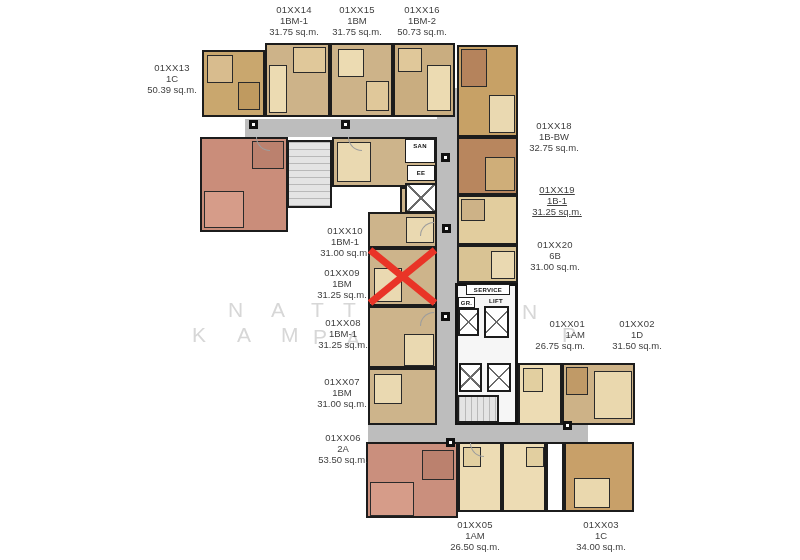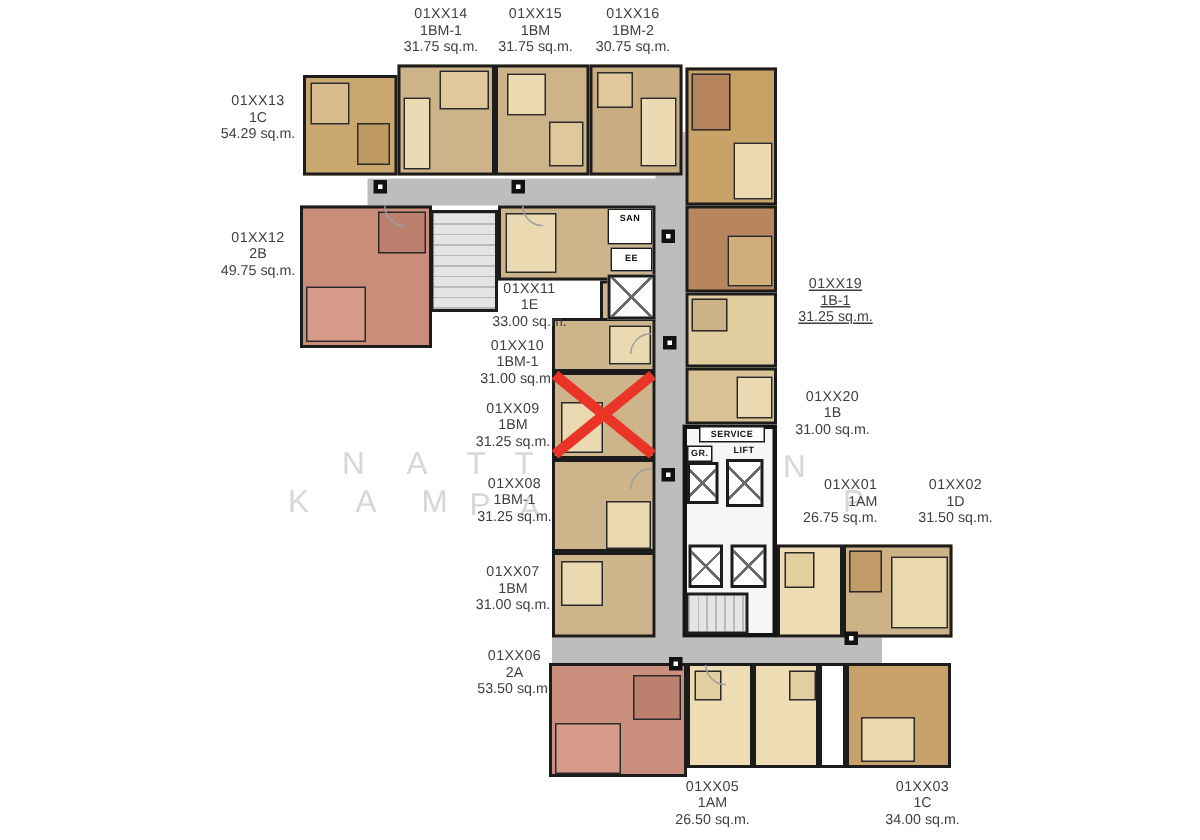--- a/index.html
+++ b/index.html
@@ -174,46 +174,41 @@
       <div>31.75 sq.m.</div>
   </div>
   <div class="ulabel" style="left:317px;top:4px;">
     <div class="code">01XX15</div>
       <div>1BM</div>
       <div>31.75 sq.m.</div>
   </div>
   <div class="ulabel" style="left:382px;top:4px;">
     <div class="code">01XX16</div>
       <div>1BM-2</div>
-      <div>30.75 sq.m.</div>
+      <div>50.73 sq.m.</div>
   </div>
   <div class="ulabel" style="left:132px;top:62px;">
     <div class="code">01XX13</div>
       <div>1C</div>
-      <div>54.29 sq.m.</div>
-  </div>
-  <div class="ulabel" style="left:132px;top:153px;">
-    <div class="code">01XX12</div>
-      <div>2B</div>
-      <div>49.75 sq.m.</div>
+      <div>50.39 sq.m.</div>
+  </div>
+  <div class="ulabel" style="left:514px;top:120px;">
+    <div class="code">01XX18</div>
+      <div>1B-BW</div>
+      <div>32.75 sq.m.</div>
   </div>
   <div class="ulabel" style="left:517px;top:184px;text-decoration:underline;">
     <div class="code">01XX19</div>
       <div>1B-1</div>
       <div>31.25 sq.m.</div>
   </div>
-  <div class="ulabel" style="left:515px;top:239px;margin-top:20px;">
+  <div class="ulabel" style="left:515px;top:239px;">
     <div class="code">01XX20</div>
-      <div>1B</div>
+      <div>6B</div>
       <div>31.00 sq.m.</div>
-  </div>
-  <div class="ulabel" style="left:313px;top:187px;">
-    <div class="code">01XX11</div>
-      <div>1E</div>
-      <div>33.00 sq.m.</div>
   </div>
   <div class="ulabel" style="left:305px;top:225px;">
     <div class="code">01XX10</div>
       <div>1BM-1</div>
       <div>31.00 sq.m.</div>
   </div>
   <div class="ulabel" style="left:302px;top:267px;">
     <div class="code">01XX09</div>
       <div>1BM</div>
       <div>31.25 sq.m.</div>
@@ -241,19 +236,19 @@
   <div class="ulabel" style="left:597px;top:318px;">
     <div class="code">01XX02</div>
       <div>1D</div>
       <div>31.50 sq.m.</div>
   </div>
   <div class="ulabel" style="left:435px;top:519px;">
     <div class="code">01XX05</div>
       <div>1AM</div>
       <div>26.50 sq.m.</div>
   </div>
-  <div class="ulabel" style="left:575px;top:519px;">
+  <div class="ulabel" style="left:561px;top:519px;">
     <div class="code">01XX03</div>
       <div>1C</div>
       <div>34.00 sq.m.</div>
   </div>
 
 </div>
 
 </body></html>

